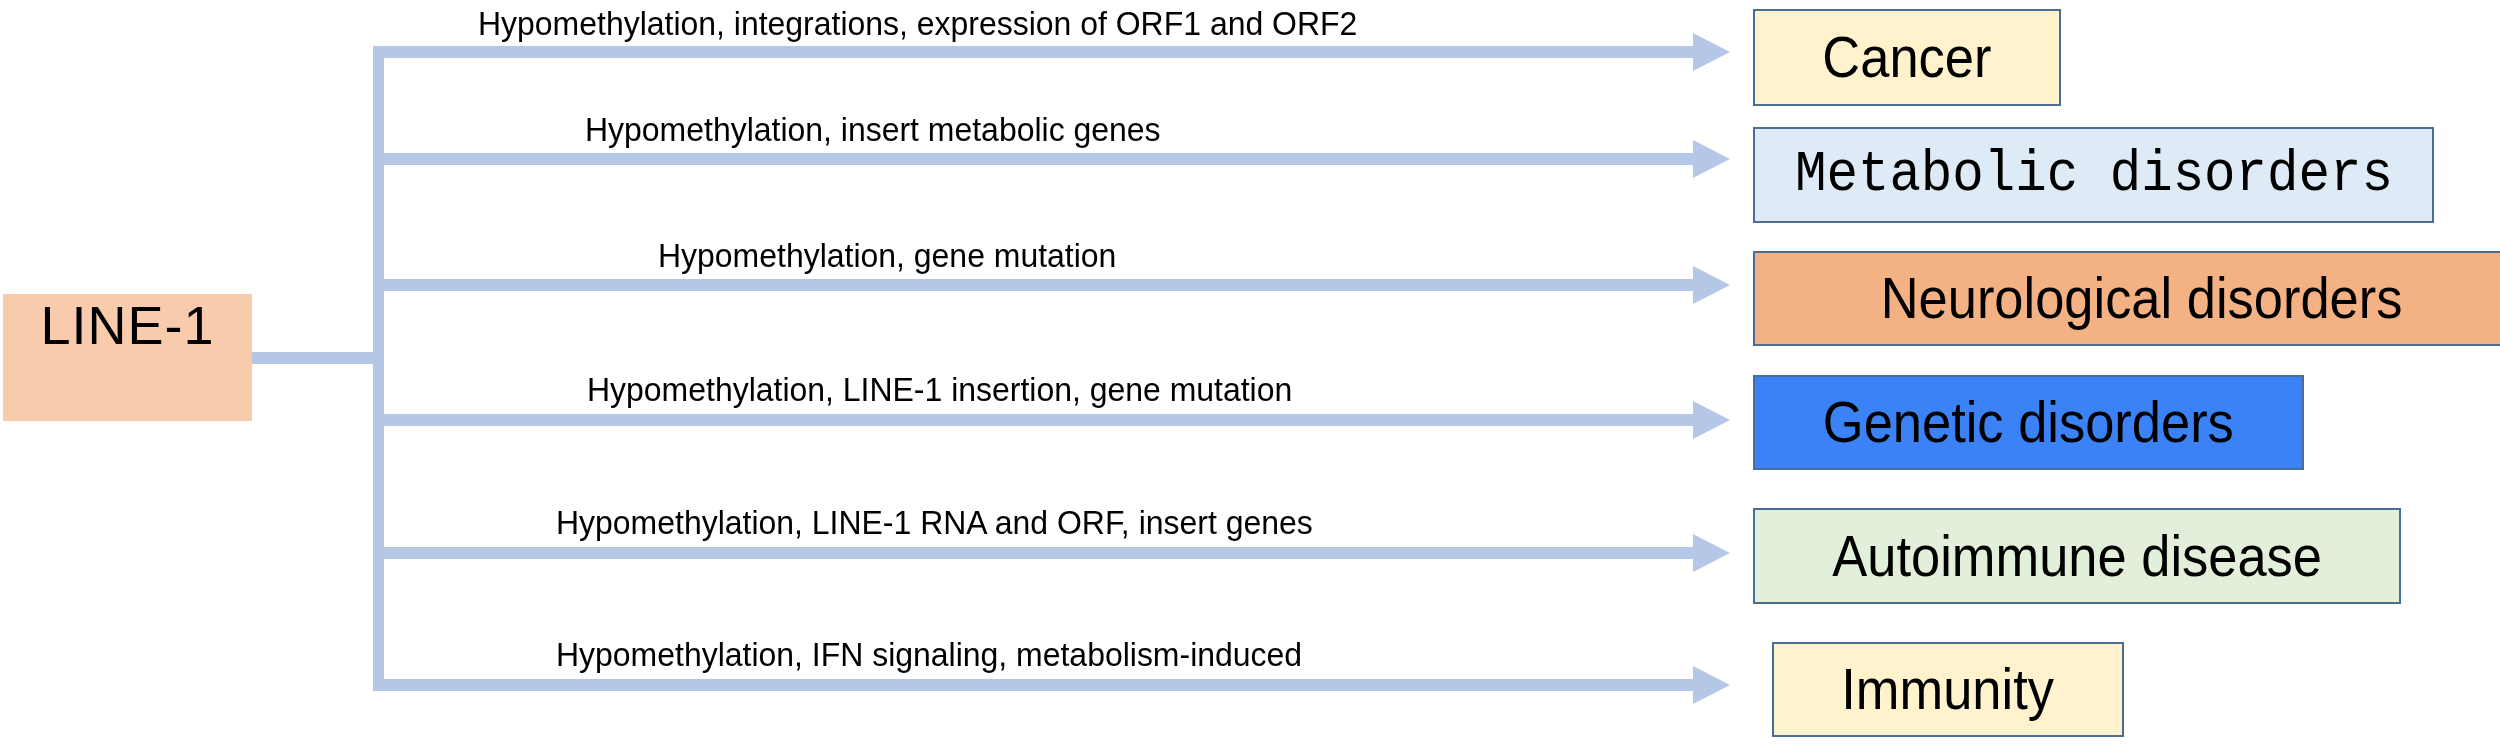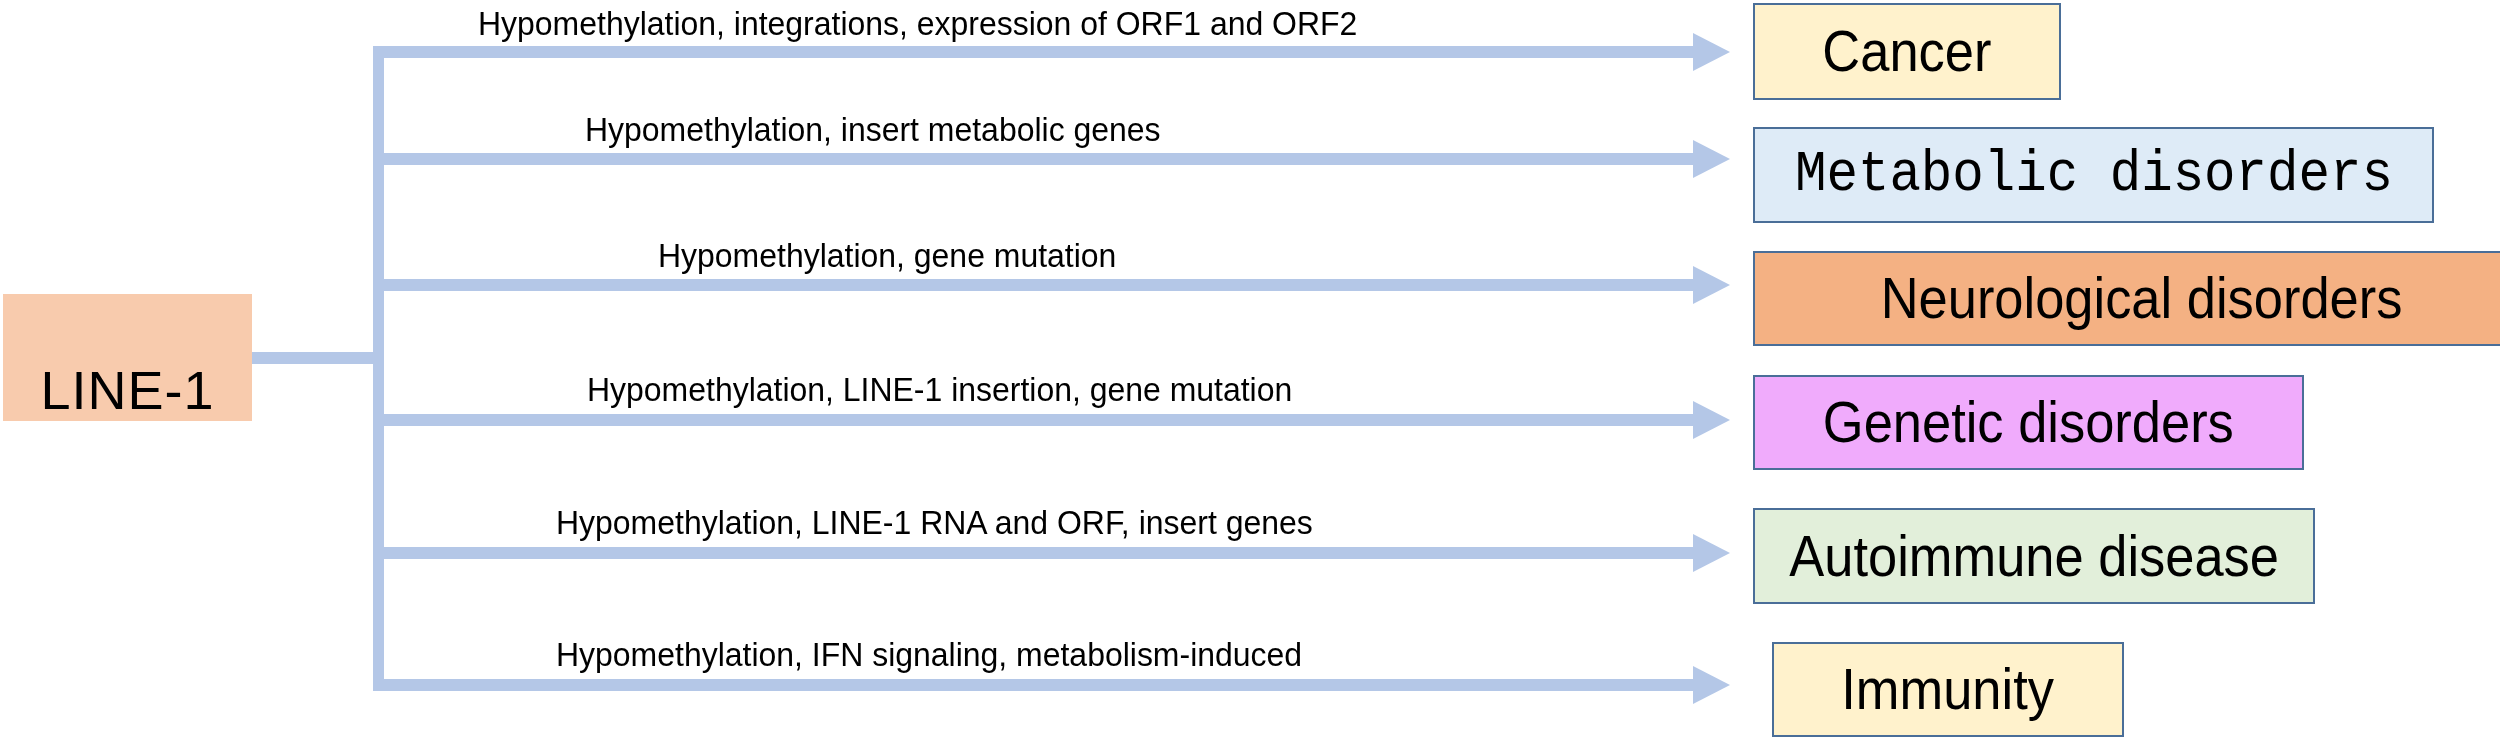--- a/index.html
+++ b/index.html
@@ -1,21 +1,21 @@
 <!DOCTYPE html>
 <html><head>
   <meta charset="utf-8">
   <style>
     html, body { margin: 0; padding: 0; background: #ffffff; }
     body { width: 2500px; height: 751px; position: relative; overflow: hidden;
            font-family: "Liberation Sans", "DejaVu Sans", sans-serif; color: #000; }
     .canvas { position: absolute; left: 0; top: 0; width: 2500px; height: 751px; }
     .source-box {
       position: absolute; left: 3px; top: 294px; width: 249px; height: 127px;
-      display: flex; align-items: flex-end; justify-content: center;
+      display: flex; align-items: flex-start; justify-content: center;
       font-size: 54px; letter-spacing: 1px;
     }
     .edge { position: absolute; background: #b4c7e7; }
     .arrowhead {
       position: absolute; width: 0; height: 0;
       border-top: 19px solid transparent; border-bottom: 19px solid transparent;
       border-left: 37px solid #b4c7e7;
     }
     .edge-label {
       position: absolute; font-size: 34px; white-space: nowrap; line-height: 1;
@@ -38,45 +38,45 @@
   </div>
 
   <div class="edge" style="left:252px; top:352px; width:126px; height:12px;"></div>
 
   <div class="edge" style="left:373px; top:46px; width:11px; height:645px;"></div>
 
   <div id="branches">
       <div class="edge" style="left: 378px; top: 46px; width: 1315px; height: 12px;"></div>
       <div class="arrowhead" style="left: 1693px; top: 33px;"></div>
       <div class="edge-label" style="left: 478px; top: 6px;">Hypomethylation, integrations, expression of ORF1 and ORF2</div>
-      <div class="target-box" style="left: 1753px; top: 3px; width: 308px; height: 97px; background: rgb(255, 242, 204); border-color: rgb(74, 110, 152);">
+      <div class="target-box" style="left: 1753px; top: 9px; width: 308px; height: 97px; background: rgb(255, 242, 204); border-color: rgb(74, 110, 152);">
         <span>Cancer</span>
       </div>
       <div class="edge" style="left: 378px; top: 153px; width: 1315px; height: 12px;"></div>
       <div class="arrowhead" style="left: 1693px; top: 140px;"></div>
       <div class="edge-label" style="left: 585px; top: 112px;">Hypomethylation, insert metabolic genes</div>
       <div class="target-box" style="left: 1753px; top: 127px; width: 681px; height: 96px; background: rgb(222, 235, 247); border-color: rgb(74, 110, 152); font-family: Liberation Mono, monospace;">
         <span>Metabolic disorders</span>
       </div>
       <div class="edge" style="left: 378px; top: 279px; width: 1315px; height: 12px;"></div>
       <div class="arrowhead" style="left: 1693px; top: 266px;"></div>
       <div class="edge-label" style="left: 658px; top: 238px;">Hypomethylation, gene mutation</div>
       <div class="target-box" style="left: 1753px; top: 251px; width: 777px; height: 95px; background: rgb(244, 177, 131); border-color: rgb(74, 110, 152);">
         <span>Neurological disorders</span>
       </div>
       <div class="edge" style="left: 378px; top: 414px; width: 1315px; height: 12px;"></div>
       <div class="arrowhead" style="left: 1693px; top: 401px;"></div>
       <div class="edge-label" style="left: 587px; top: 372px;">Hypomethylation, LINE-1 insertion, gene mutation</div>
-      <div class="target-box" style="left: 1753px; top: 375px; width: 551px; height: 95px; background: #f0abfc; border-color: rgb(74, 110, 152); align-items: center;">
+      <div class="target-box" style="left: 1753px; top: 375px; width: 551px; height: 95px; background: #3b82f6; border-color: rgb(74, 110, 152); align-items: center;">
         <span>Genetic disorders</span>
       </div>
       <div class="edge" style="left: 378px; top: 547px; width: 1315px; height: 12px;"></div>
       <div class="arrowhead" style="left: 1693px; top: 534px;"></div>
       <div class="edge-label" style="left: 556px; top: 505px;">Hypomethylation, LINE-1 RNA and ORF, insert genes</div>
-      <div class="target-box" style="left: 1753px; top: 508px; width: 562px; height: 96px; background: rgb(226, 239, 218); border-color: rgb(74, 110, 152);">
+      <div class="target-box" style="left: 1753px; top: 508px; width: 648px; height: 96px; background: rgb(226, 239, 218); border-color: rgb(74, 110, 152);">
         <span>Autoimmune disease</span>
       </div>
       <div class="edge" style="left: 378px; top: 679px; width: 1315px; height: 12px;"></div>
       <div class="arrowhead" style="left: 1693px; top: 666px;"></div>
       <div class="edge-label" style="left: 556px; top: 637px;">Hypomethylation, IFN signaling, metabolism-induced</div>
       <div class="target-box" style="left: 1753px; top: 642px; width: 352px; height: 95px; background: rgb(255, 242, 204); border-color: rgb(74, 110, 152); margin-left: 19px;">
         <span>Immunity</span>
       </div>
     </div>
 </div>

